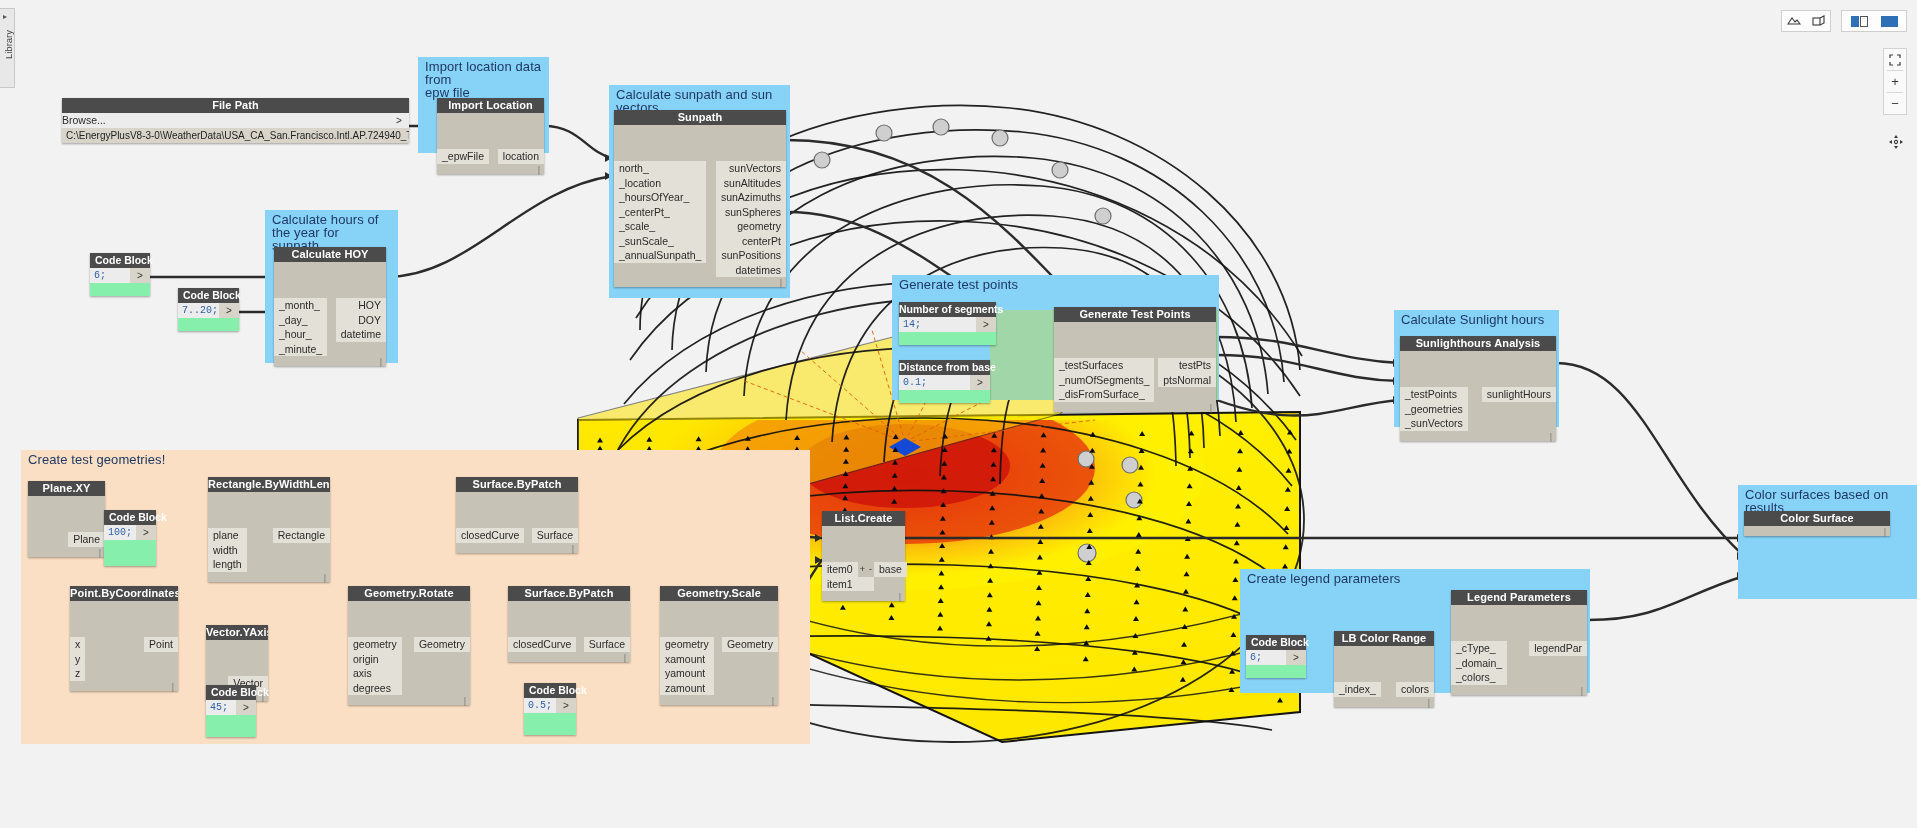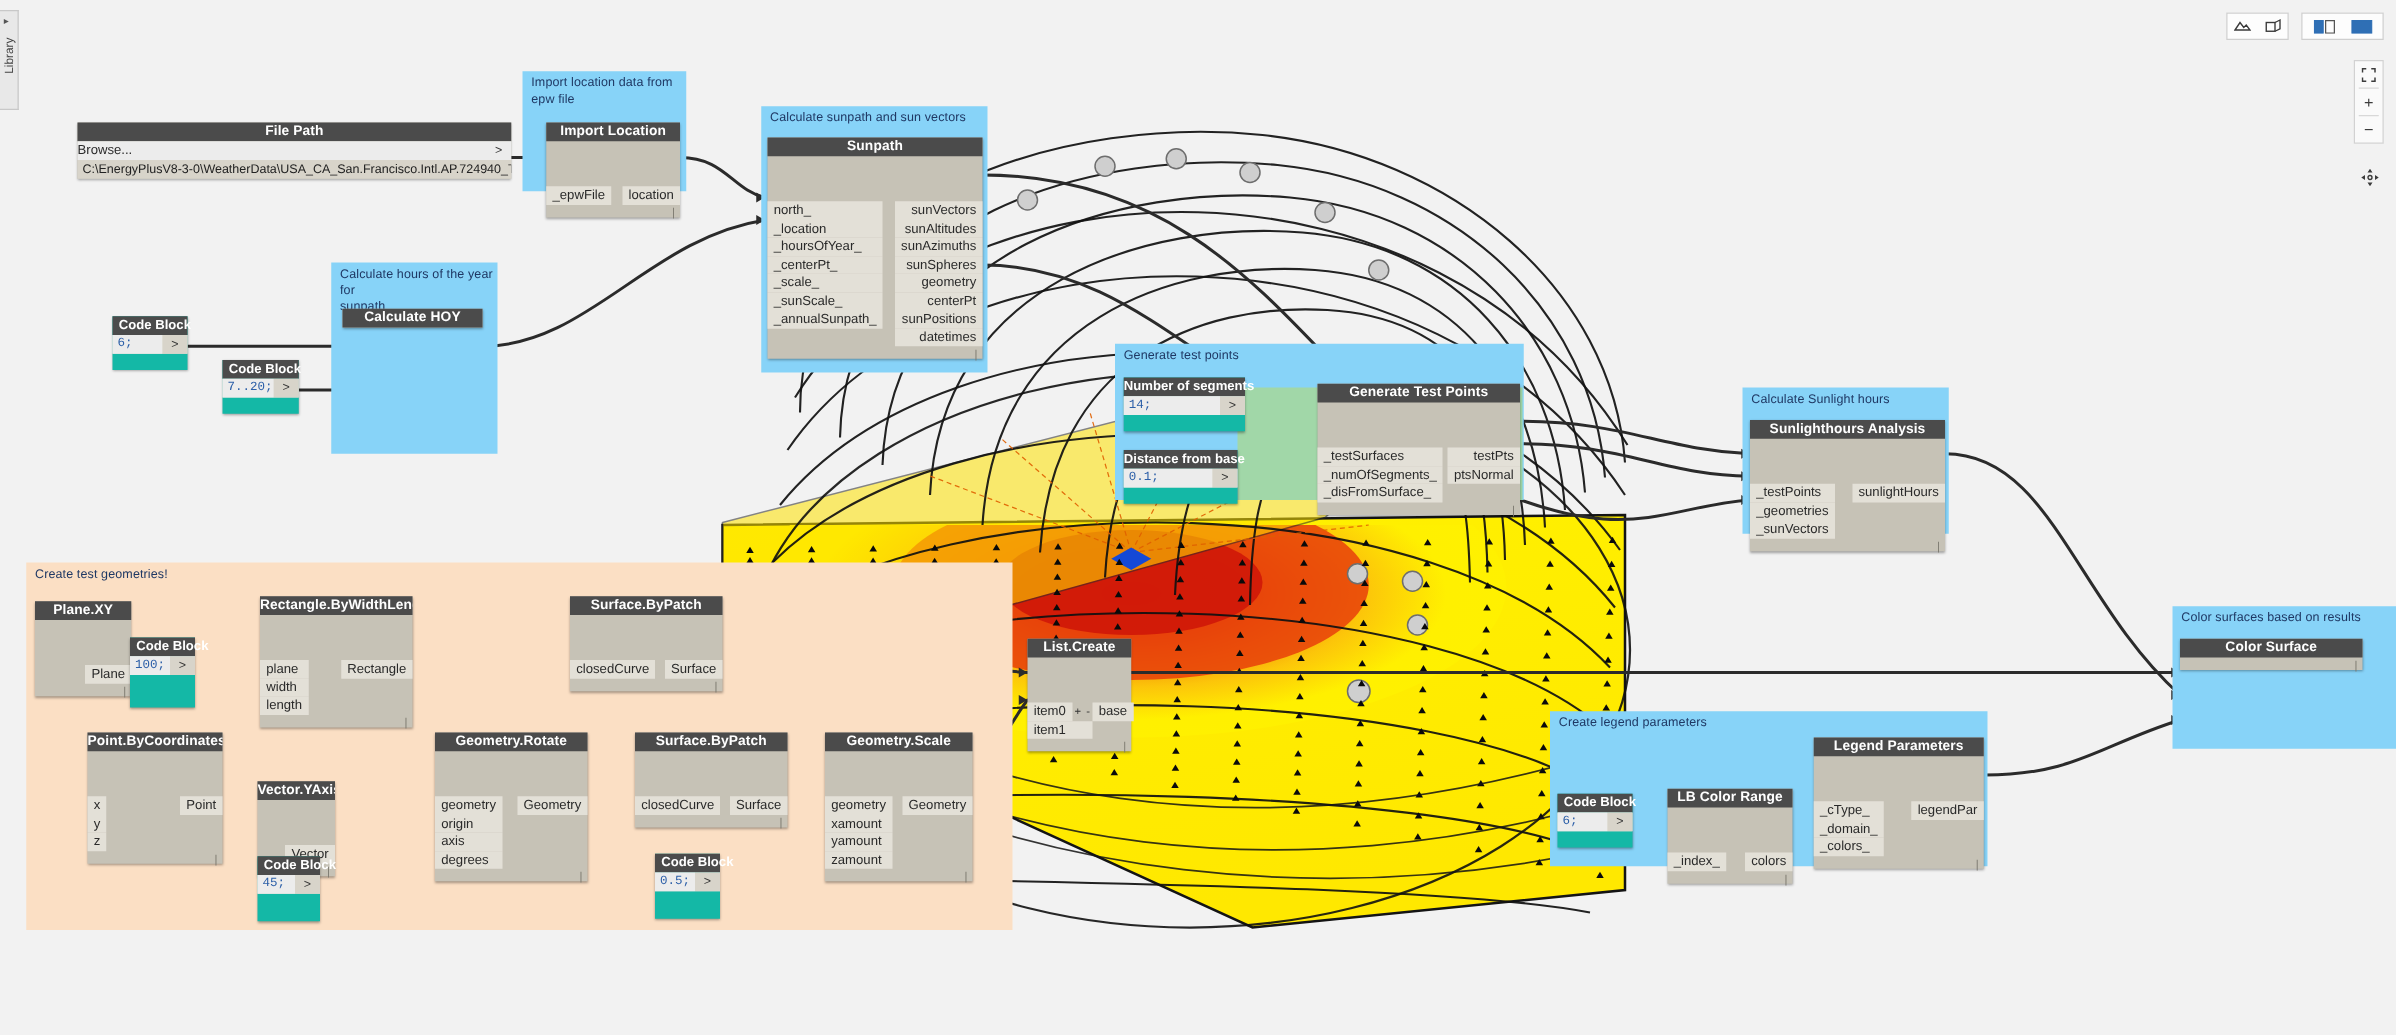--- a/index.html
+++ b/index.html
@@ -9,21 +9,21 @@
     background:#f2f2f2;
     font-family:"Liberation Sans","DejaVu Sans",sans-serif;
     -webkit-font-smoothing:antialiased;
   }
   #canvas{position:absolute;inset:0;overflow:hidden;}
 
   
   .group{position:absolute;box-sizing:border-box;}
   .group .g-label{
     position:absolute;left:7px;top:3px;
-    font-size:10px;color:#1f3864;line-height:13px;
+    font-size:13px;color:#1f3864;line-height:13px;
     white-space:pre-line;letter-spacing:.1px;
   }
   .grp-blue{background:#87d3f8;}
   .grp-peach{background:#fbdfc4;padding-left:20px;}
   .grp-green{background:#a6d79a;}
 
   
   .node{position:absolute;box-sizing:border-box;background:#c6c2b6;
         box-shadow:0 1px 2px rgba(0,0,0,.35);}
   .node-head{
@@ -37,21 +37,21 @@
   .port{
     font-size:10.5px;color:#2a2a2a;line-height:14.5px;height:14.5px;
     background:#e3e0d7;padding:0 5px;margin-bottom:0;white-space:nowrap;
   }
   .port.out{text-align:right;}
   .node-foot{height:10px;position:relative;}
   .node-foot:after{content:"|";position:absolute;right:4px;bottom:-1px;
       font-size:9px;color:#7d7a70;}
 
   
-  .cb{position:absolute;box-sizing:border-box;background:#14b8a6;
+  .cb{position:absolute;box-sizing:border-box;background:#86efac;
       box-shadow:0 1px 2px rgba(0,0,0,.35);}
   .cb-head{background:#4b4b4b;color:#fff;font-weight:bold;font-size:10.5px;
       line-height:15px;height:15px;padding-left:5px;white-space:nowrap;}
   .cb-head.center{text-align:center;padding-left:0;}
   .cb-row{display:flex;align-items:stretch;background:#e3e0d7;height:15px;}
   .cb-val{flex:1;font-family:"Liberation Mono","DejaVu Sans Mono",monospace;
       font-size:10px;color:#2c5fa8;line-height:15px;padding-left:4px;
       background:#ececec;white-space:nowrap;}
   .cb-chev{width:20px;text-align:center;font-size:10px;color:#333;
       line-height:15px;background:#d8d4ca;}
@@ -610,20 +610,36 @@
     <div class="cb-head">Code Block</div>
     <div class="cb-row">
       <div class="cb-val">7..20;</div>
       <div class="cb-chev">&gt;</div>
     </div>
     <div class="cb-fill"></div>
   </div>
 
   <div class="node" style="left:274px;top:247px;width:112px;">
     <div class="node-head">Calculate HOY</div>
+    <div class="node-body">
+      <div class="ports">
+        <div class="col">
+          <div class="port">_month_</div>
+          <div class="port">_day_</div>
+          <div class="port">_hour_</div>
+          <div class="port">_minute_</div>
+        </div>
+        <div class="col">
+          <div class="port out">HOY</div>
+          <div class="port out">DOY</div>
+          <div class="port out">datetime</div>
+        </div>
+      </div>
+      <div class="node-foot"></div>
+    </div>
   </div>
 
   <div class="cb" style="left:899px;top:302px;width:97px;">
     <div class="cb-head center">Number of segments</div>
     <div class="cb-row">
       <div class="cb-val">14;</div>
       <div class="cb-chev">&gt;</div>
     </div>
     <div class="cb-fill"></div>
   </div>

